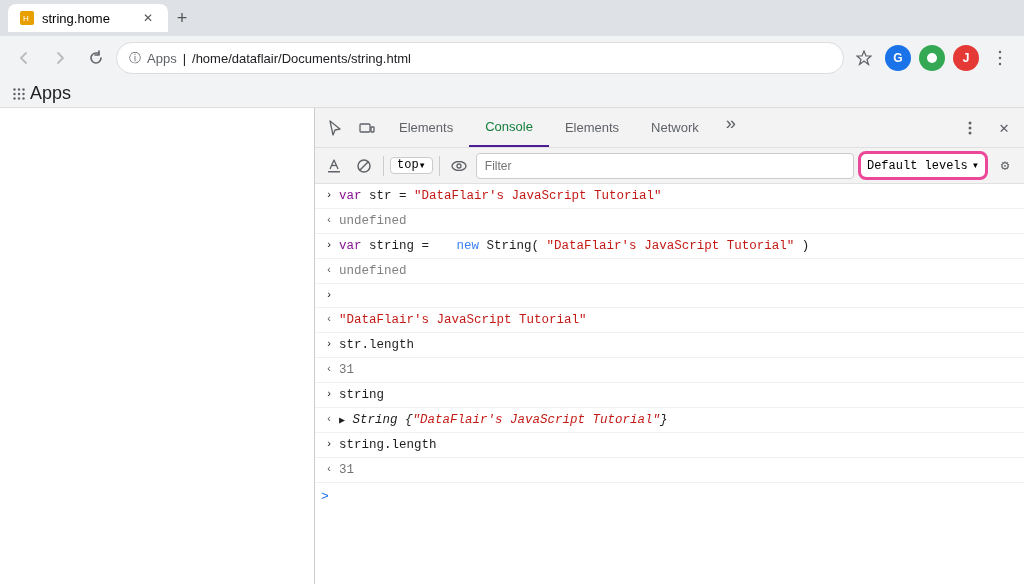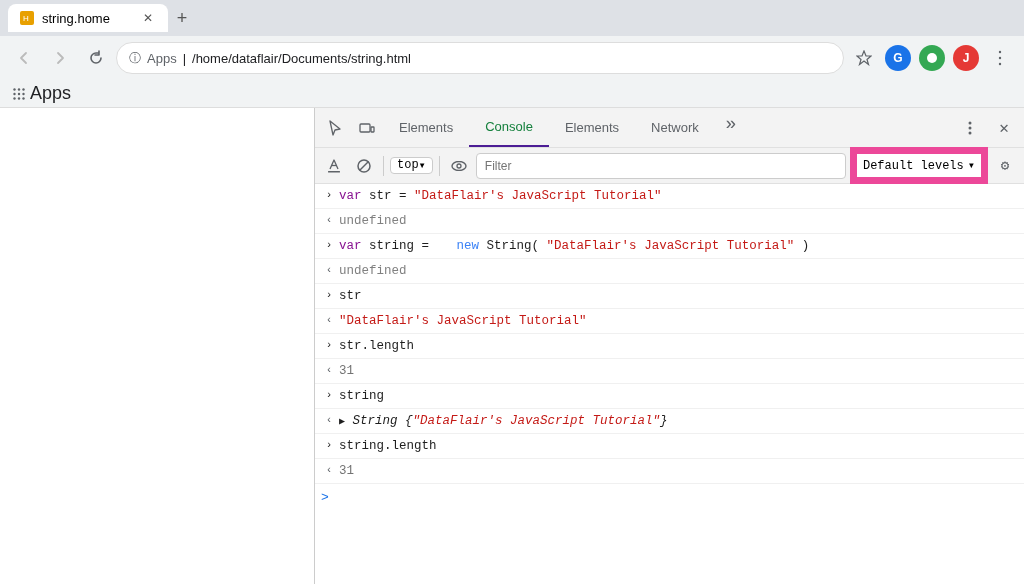--- a/index.html
+++ b/index.html
@@ -240,22 +240,22 @@
       border: 1px solid #ccc;
       border-radius: 4px;
       padding: 0 8px;
       font-size: 12px;
       outline: none;
     }
     .ct-levels {
       display: flex;
       align-items: center;
       background: #fff;
-      border: 7px solid #ec4899;
-      border-radius: 0;
+      border: 3px solid #ec4899;
+      border-radius: 8px;
       padding: 4px 6px;
       font-size: 12px;
       gap: 4px;
       cursor: pointer;
     }
     .ct-gear {
       width: 26px; height: 26px;
       display: flex; align-items: center; justify-content: center;
       cursor: pointer;
       color: #5f6368;
@@ -511,21 +511,20 @@
         </div>
       </div>
 
       <div class="console-line output-line">
         <div class="line-arrow arrow-out">‹</div>
         <div class="line-content undefined-val">undefined</div>
       </div>
 
       <div class="console-line input-line">
         <div class="line-arrow arrow-in">›</div>
-        <div class="line-content">str</div>
       </div>
 
       <div class="console-line output-line">
         <div class="line-arrow arrow-out">‹</div>
         <div class="line-content string-val">"DataFlair's JavaScript Tutorial"</div>
       </div>
 
       <div class="console-line input-line">
         <div class="line-arrow arrow-in">›</div>
         <div class="line-content">str.length</div>

